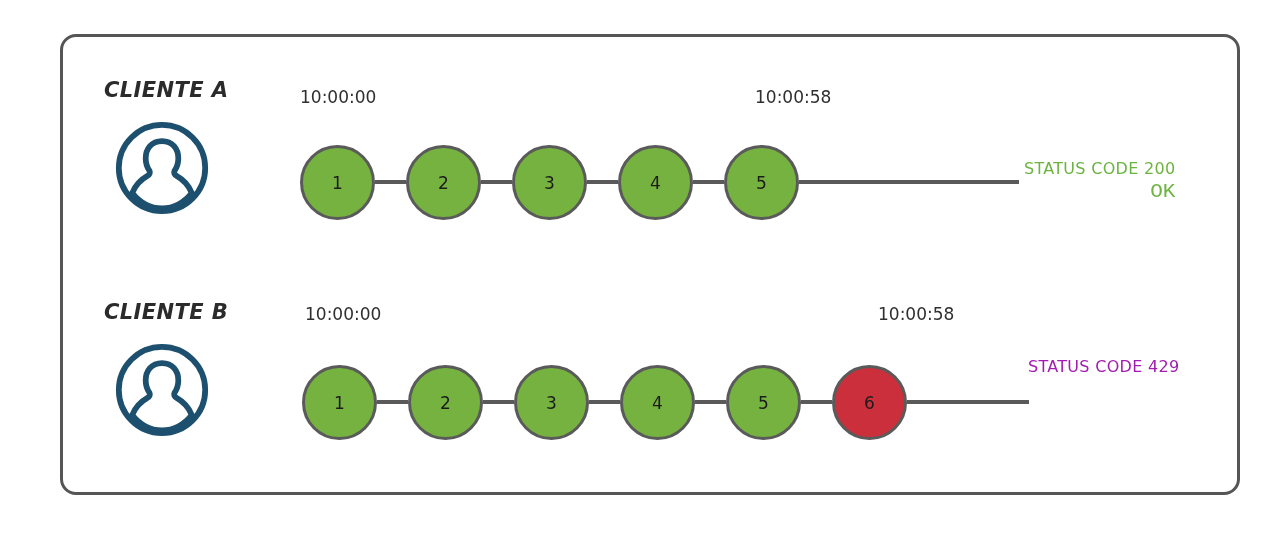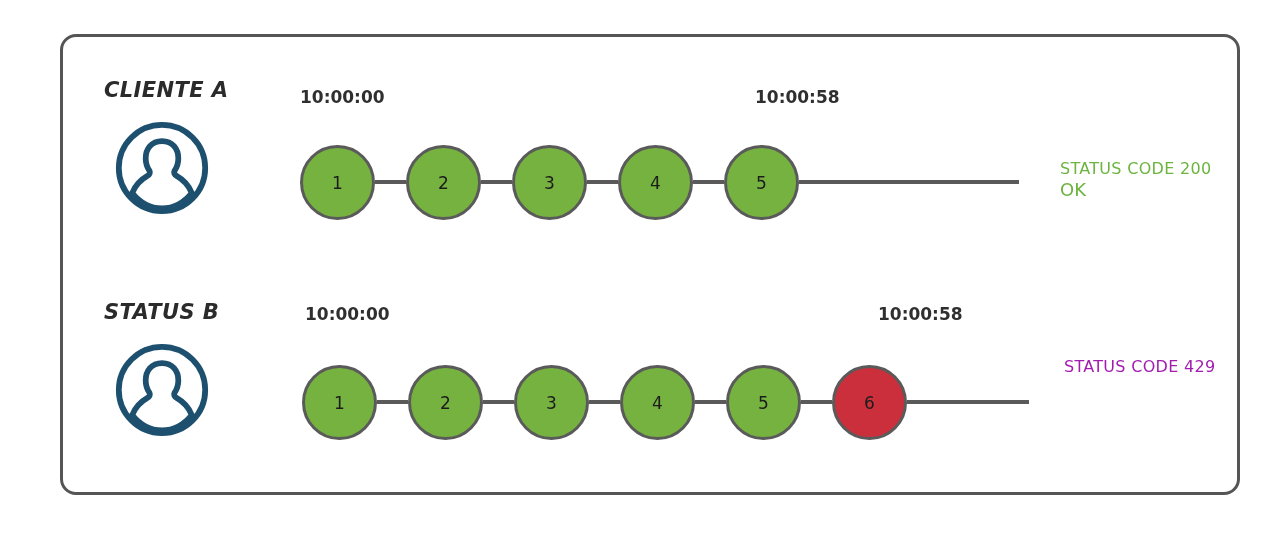--- a/index.html
+++ b/index.html
@@ -66,21 +66,21 @@
     width: 96px;
     height: 96px;
   }
   .avatar svg { display: block; }
 
   
   .ts {
     position: absolute;
     font-family: "DejaVu Sans", sans-serif;
     font-size: 17px;
-    font-weight: bold;
+    font-weight: normal;
     color: #2f2f2f;
     white-space: nowrap;
   }
   .ts-a-start { left: 300px; top: 17px; }
   .ts-a-end   { left: 755px; top: 17px; }
   .ts-b-start { left: 305px; top: 12px; }
   .ts-b-end   { left: 878px; top: 12px; }
 
   
   .chain {
@@ -121,47 +121,47 @@
     position: absolute;
     top: 54px;
     height: 4px;
     background: #5a5a5a;
     z-index: 1;
   }
 
   
   .status {
     position: absolute;
-    text-align: left;
+    text-align: right;
     font-family: "DejaVu Sans", sans-serif;
     white-space: nowrap;
     line-height: 1.25;
-    margin-left: 36px;
   }
   .status-a {
     left: 1024px;
     top: 89px;
     color: #6cb33f;
   }
   .status-b {
     left: 1028px;
     top: 65px;
     color: #a21caf;
   }
   .status .line1 {
     display: block;
     font-size: 16px;
     letter-spacing: 0.3px;
     font-weight: 500;
   }
   .status .line2 {
     display: block;
-    font-size: 18px;
+    font-size: 21px;
     font-style: italic;
     font-weight: 500;
+    font-family: Liberation Mono, monospace;
   }
   .status-a .line2 { font-style: normal; }
 </style>
 </head>
 <body>
 
 <div id="canvas">
 
   <div class="card-frame"></div>
 
@@ -209,21 +209,21 @@
     </div>
 
     <div class="status status-a">
       <span class="line1">STATUS CODE 200</span>
       <span class="line2">OK</span>
     </div>
   </div>
 
   <div class="row row-b">
 
-    <div class="client-label">STATUS B</div>
+    <div class="client-label">CLIENTE B</div>
 
     <div class="avatar">
       <svg width="96" height="96" viewBox="0 0 100 100">
         <circle cx="50" cy="50" r="45" fill="none" stroke="#1d4f6e" stroke-width="6"></circle>
         <path d="M50 22 C39 22 33 30 33 40 C33 46 35 50 37 53
                  C38 55 37 57 35 58 C28 62 22 68 19 76
                  C27 86 38 92 50 92 C62 92 73 86 81 76
                  C78 68 72 62 65 58 C63 57 62 55 63 53
                  C65 50 67 46 67 40 C67 30 61 22 50 22 Z" fill="none" stroke="#1d4f6e" stroke-width="6" stroke-linejoin="round"></path>
       </svg>

